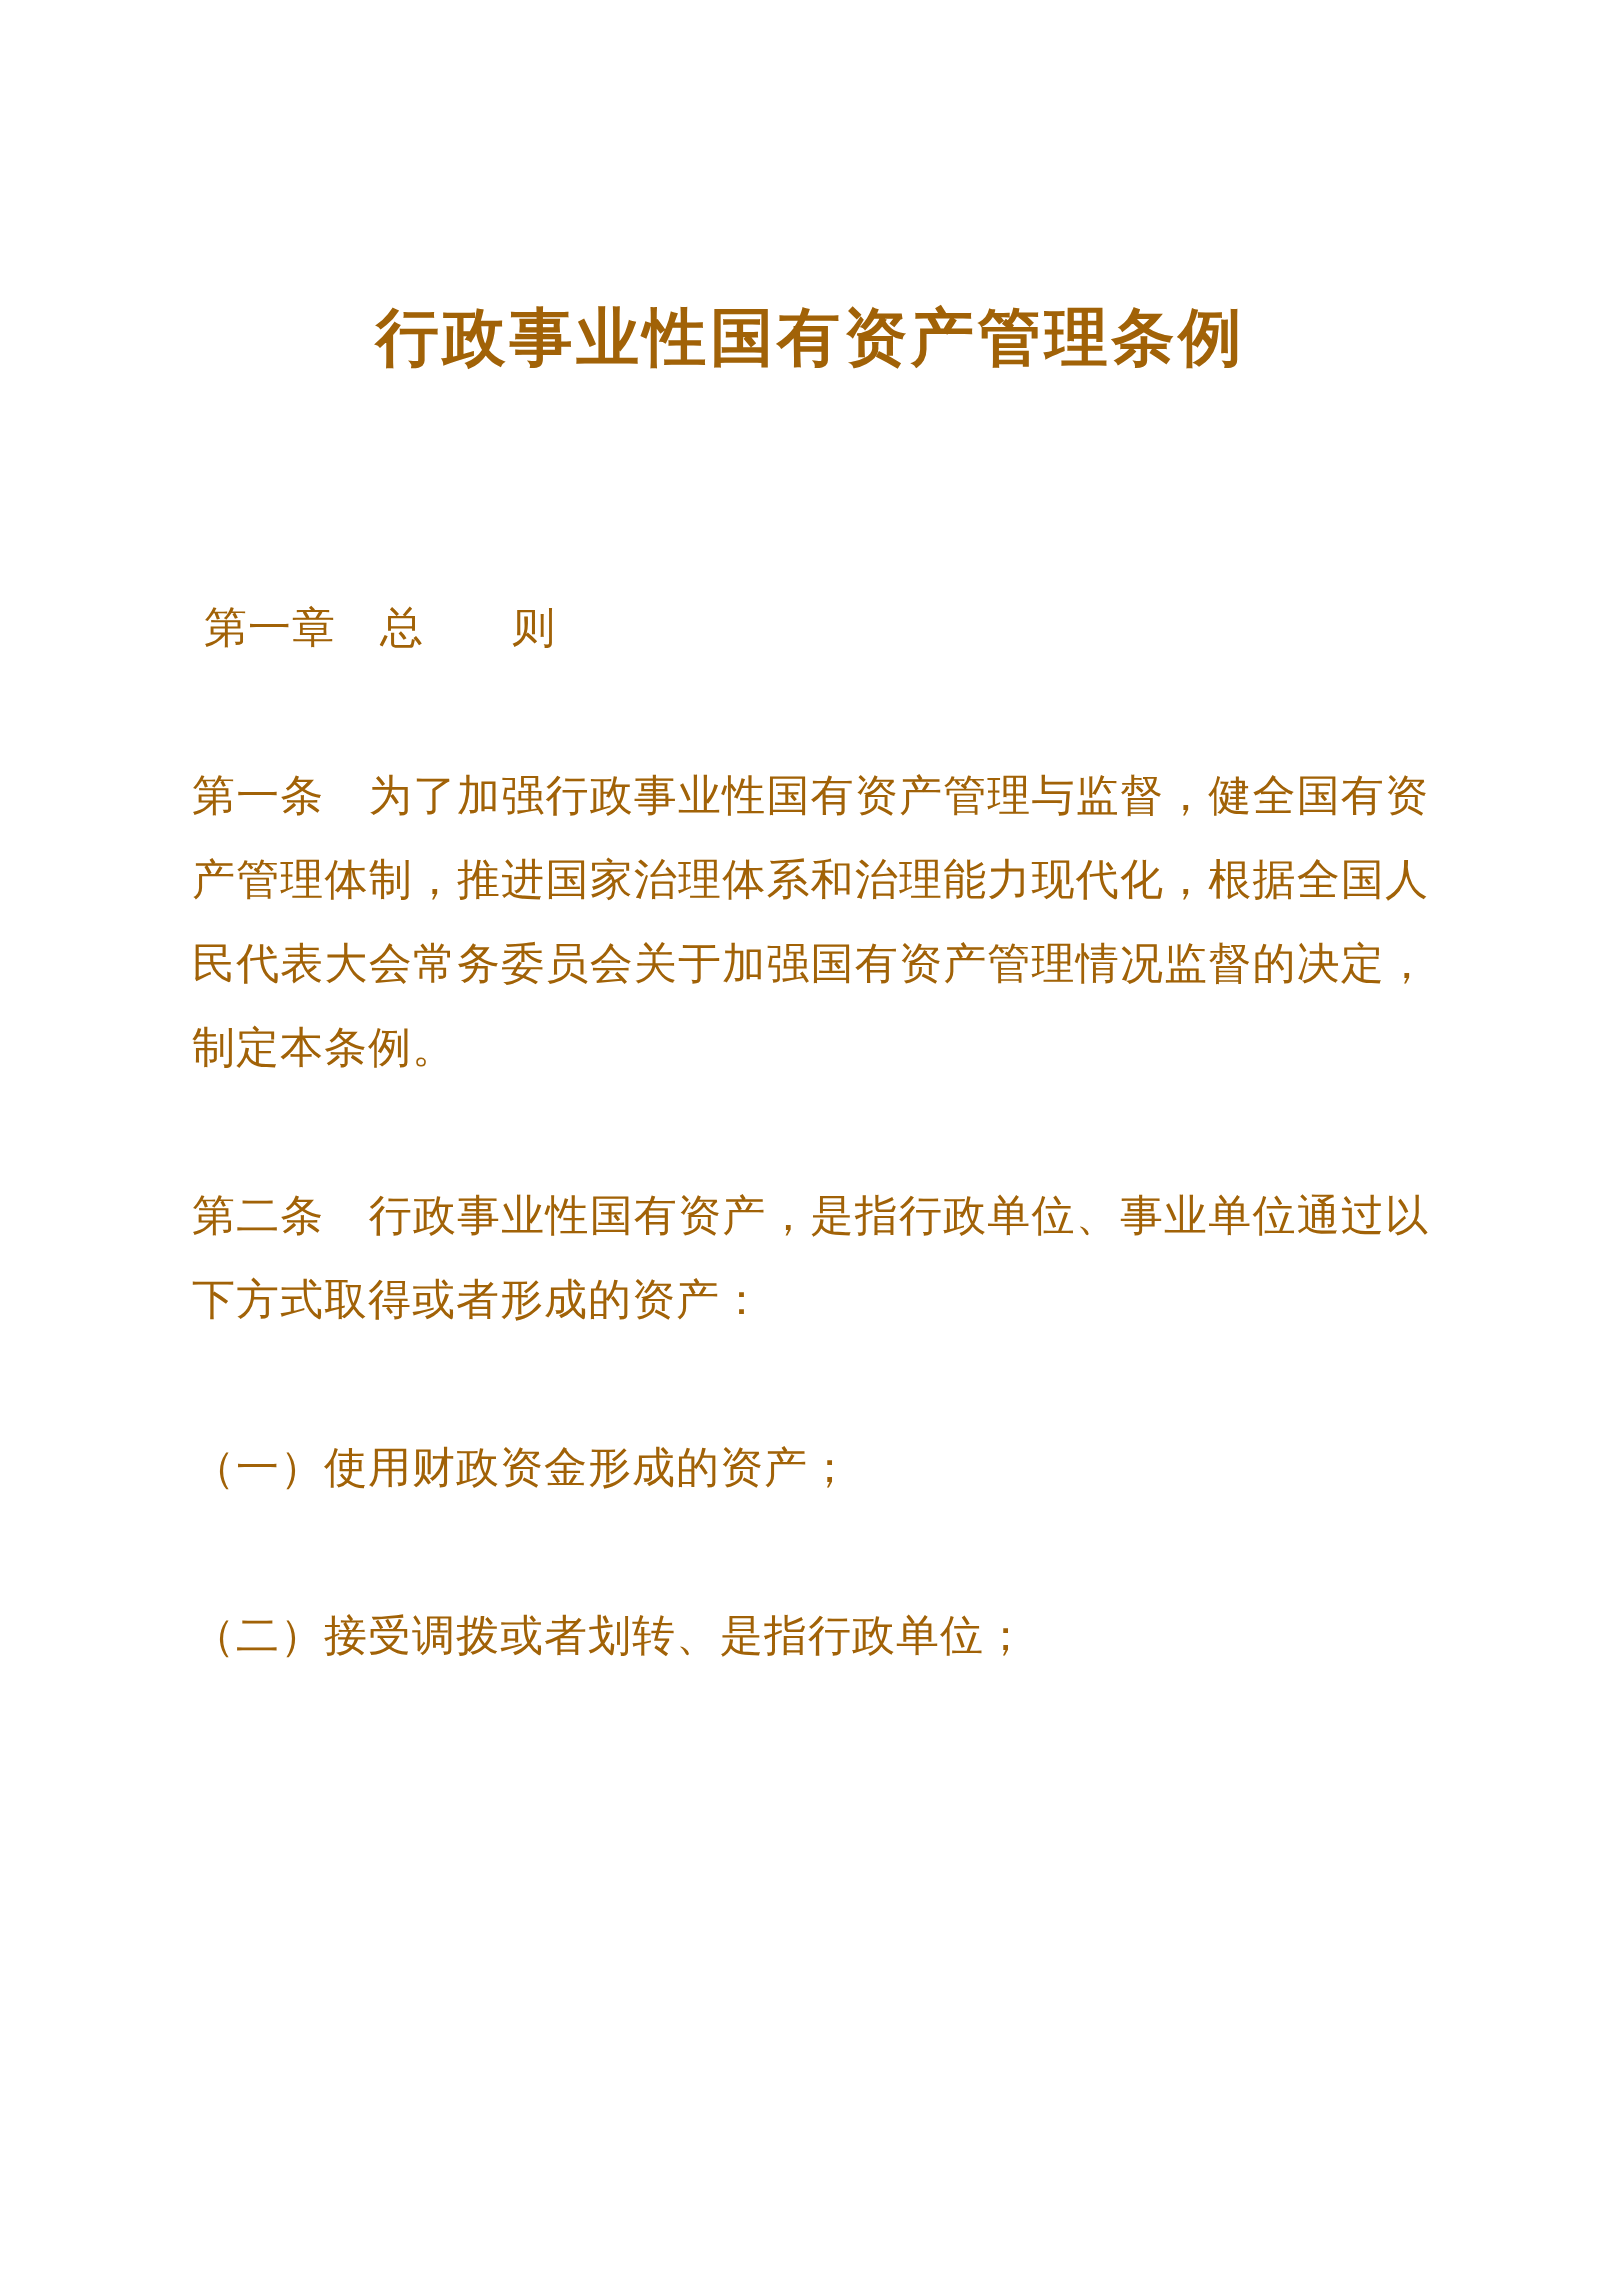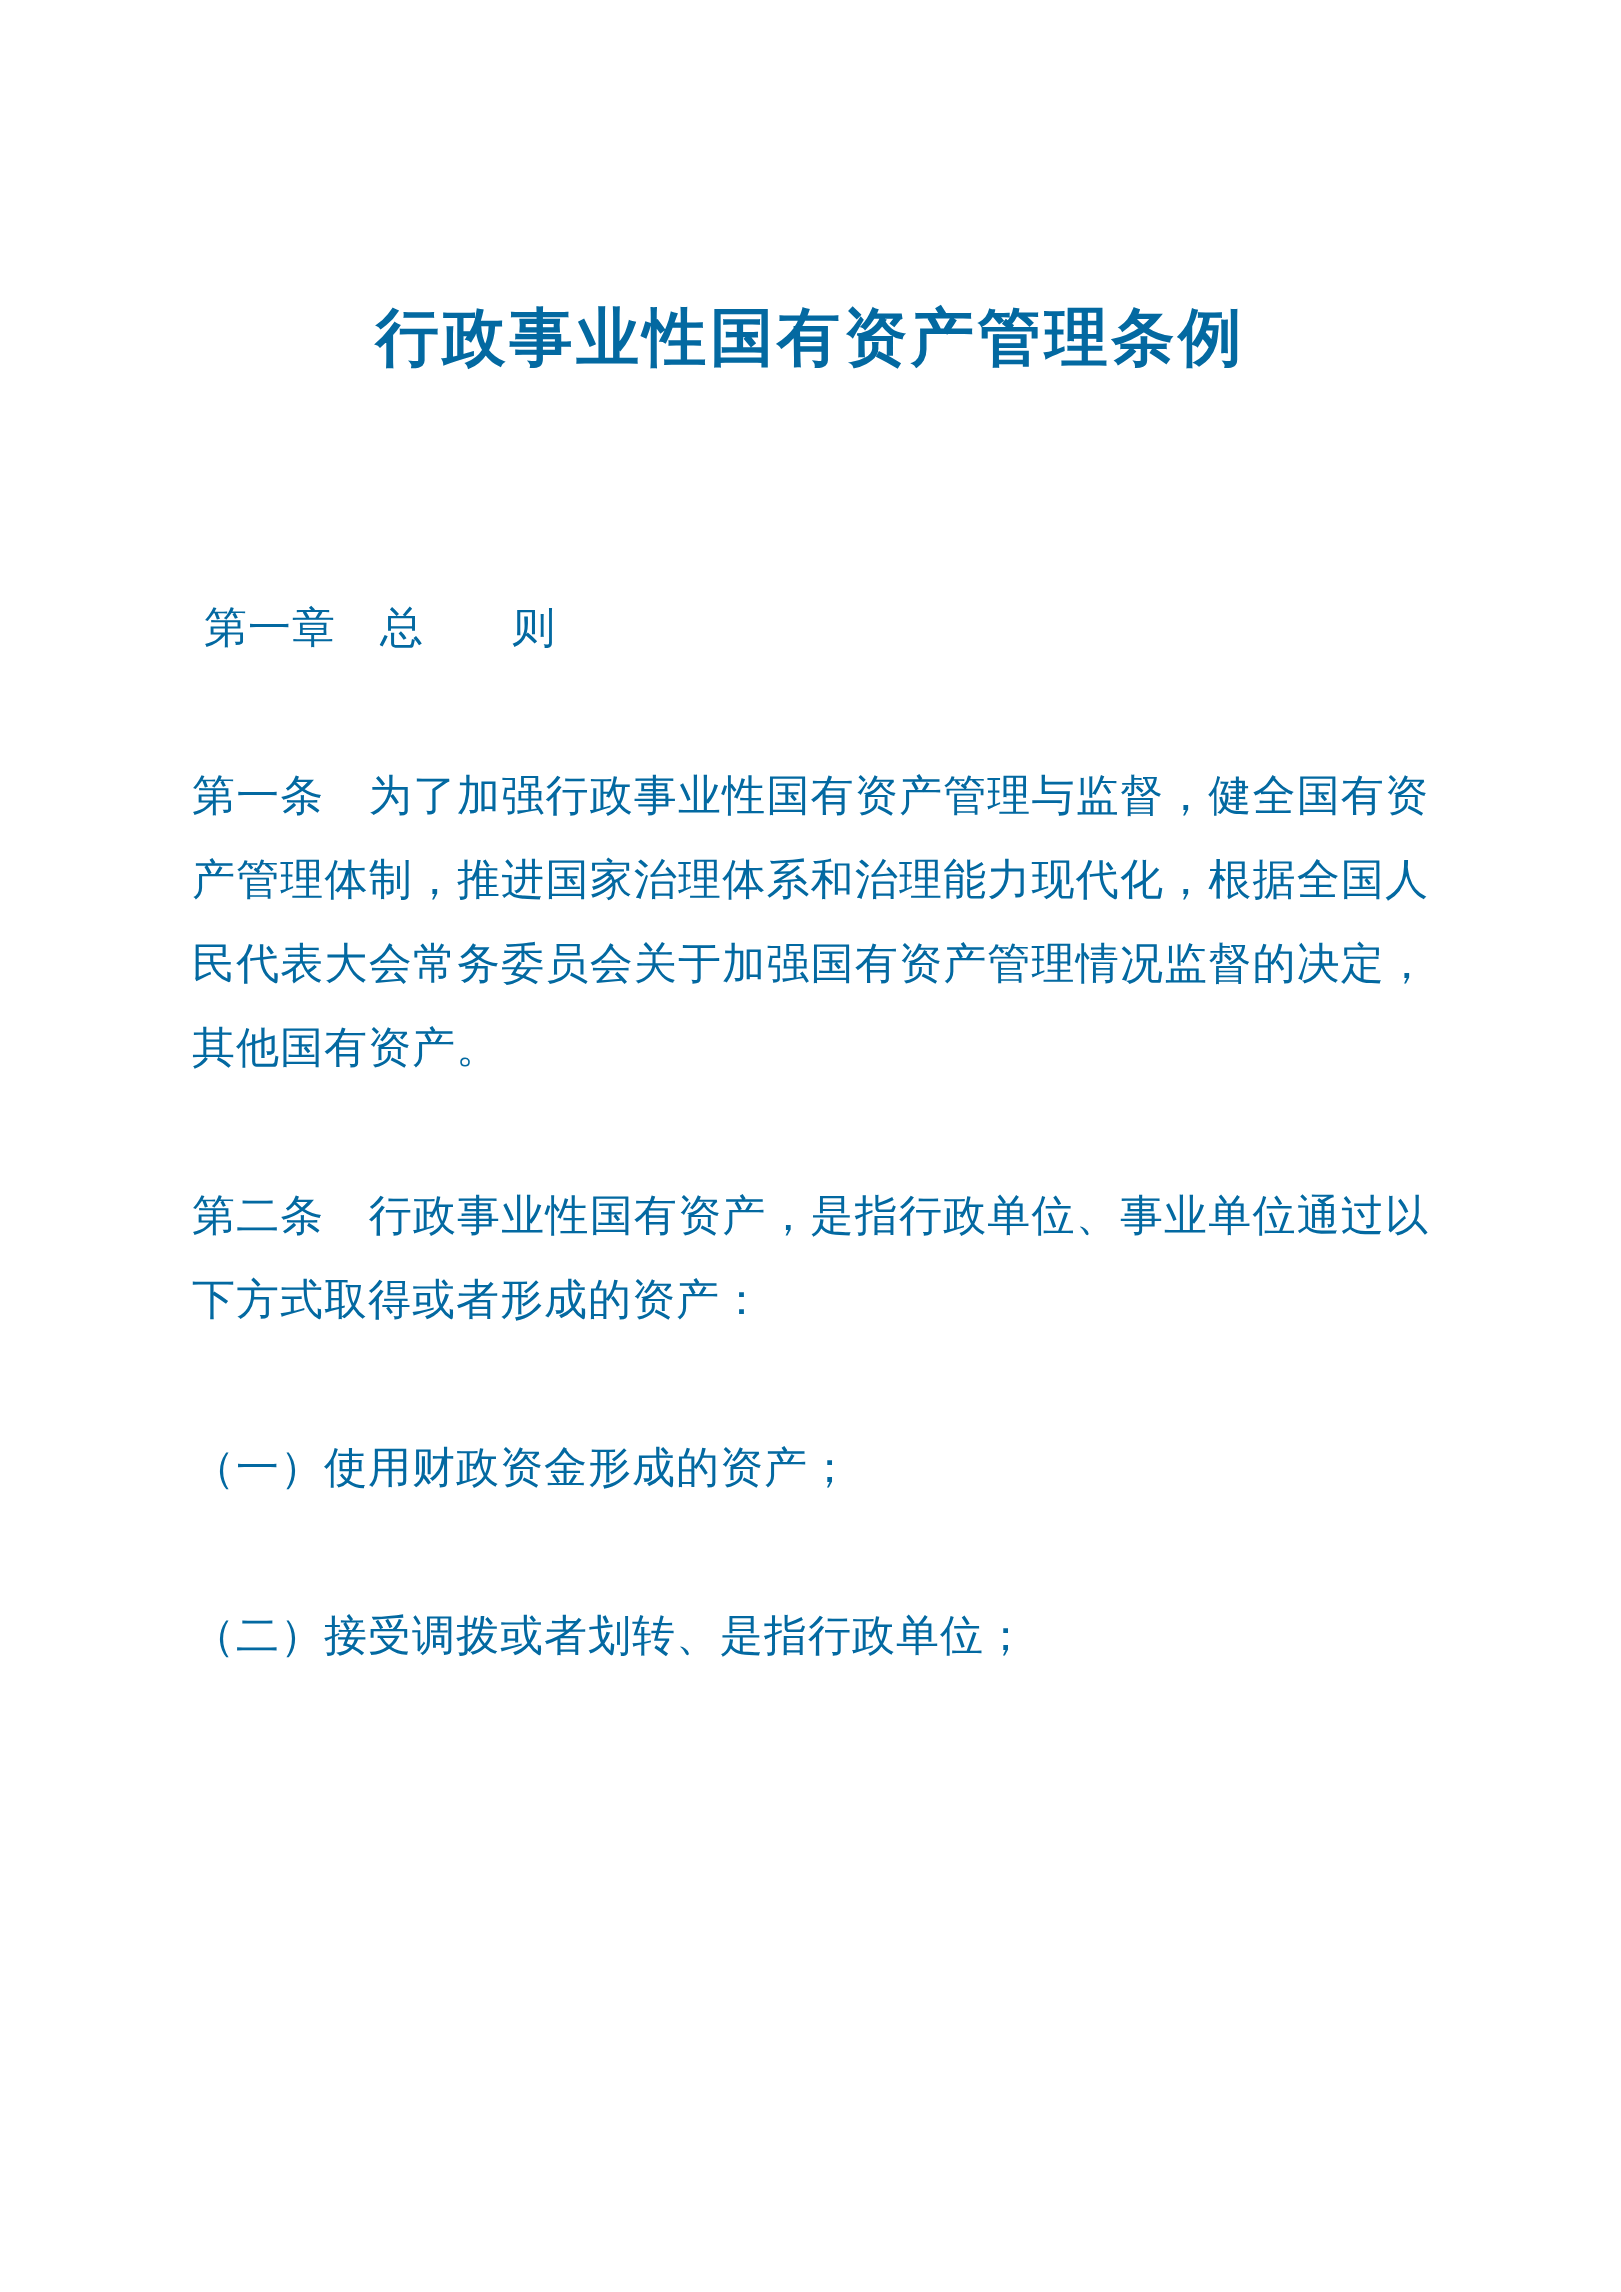--- a/index.html
+++ b/index.html
@@ -8,21 +8,21 @@
     background: #ffffff;
   }
   .page {
     position: relative;
     width: 1621px;
     height: 2265px;
     background: #ffffff;
     box-sizing: border-box;
     padding: 294px 192px 0 192px;
     font-family: "Liberation Serif", serif;
-    color: #0369a1;
+    color: #a16207;
     overflow: hidden;
   }
   .doc-title {
     margin: 0;
     font-size: 63px;
     font-weight: bold;
     text-align: center;
     letter-spacing: 3.9px;
     line-height: 88px;
     white-space: nowrap;
@@ -43,21 +43,21 @@
   }
 </style>
 </head>
 <body>
 
 <div class="page">
   <h1 class="doc-title">行政事业性国有资产管理条例</h1>
 
   <div class="chapter-heading">第一章　总　　则</div>
 
-  <p class="para">第一条　为了加强行政事业性国有资产管理与监督，健全国有资产管理体制，推进国家治理体系和治理能力现代化，根据全国人民代表大会常务委员会关于加强国有资产管理情况监督的决定，其他国有资产。</p>
+  <p class="para">第一条　为了加强行政事业性国有资产管理与监督，健全国有资产管理体制，推进国家治理体系和治理能力现代化，根据全国人民代表大会常务委员会关于加强国有资产管理情况监督的决定，制定本条例。</p>
 
   <p class="para">第二条　行政事业性国有资产，是指行政单位、事业单位通过以下方式取得或者形成的资产：</p>
 
   <p class="para">（一）使用财政资金形成的资产；</p>
 
   <p class="para">（二）接受调拨或者划转、是指行政单位；</p>
 
 
 </div>
 

